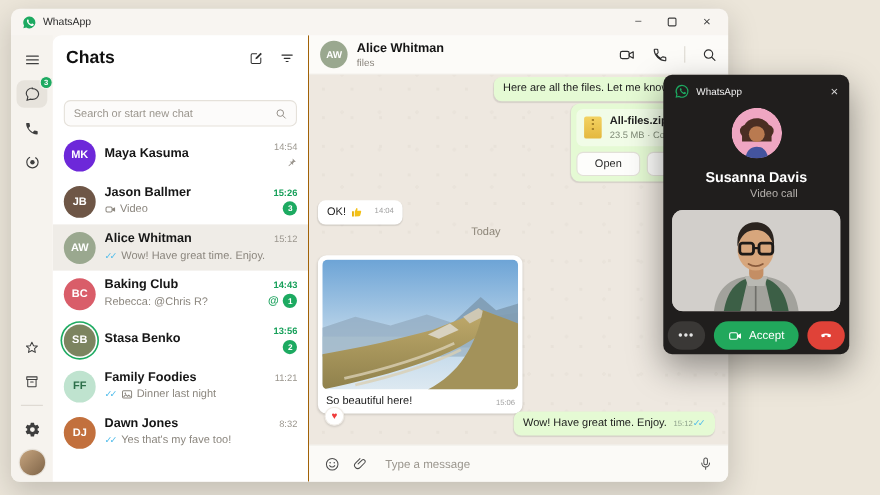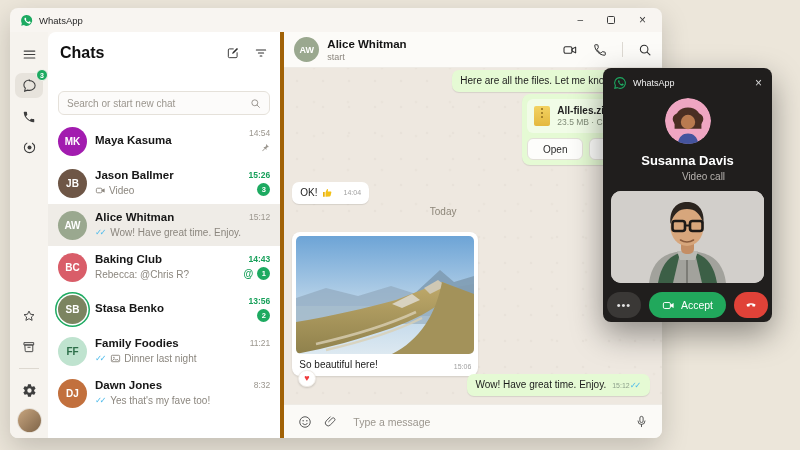--- a/index.html
+++ b/index.html
@@ -29,21 +29,21 @@
   .rail-btn.active { background:#e7e3dc; }
   .rail-badge { position:absolute; top:-4px; right:-5px; background:var(--green,#1daa61); color:#fff;
     font-size:7px; width:12px; height:12px; border-radius:50%; display:flex; align-items:center;
     justify-content:center; border:1.5px solid #f6f3ee; font-weight:bold; }
   .rail-spacer { flex:1; }
   .rail-divider { width:20px; height:1px; background:#ddd8d0; margin:3px 0; }
   .rail-avatar { width:23px; height:23px; border-radius:50%;
     background:linear-gradient(135deg,#c7a57f,#7e6448); box-shadow:0 0 0 1px #e5e0d8; }
 
   
-  .panel { flex:0 0 202px; background:#fff; border-right:4px solid #a16207;
+  .panel { flex:0 0 202px; background:#fff; border-right:1px solid #a16207;
     border-top-left-radius:8px; display:flex; flex-direction:column; min-height:0; }
   .panel-head { display:flex; align-items:center; padding:12px 12px 4px; }
   .panel-title { flex:1; font-size:16px; font-weight:bold; color:#101010; }
   .panel-icons { display:flex; gap:14px; color:#2f2f2f; align-items:center; }
   .search { margin:25px 10px 5px; height:24px; border:1px solid #e5e1da; border-radius:6px;
     background:#fcfbfa; display:flex; align-items:center; padding:0 8px; gap:6px; }
   .search-ph { flex:1; font-size:10px; color:#9b968e; }
   .rows { flex:1; overflow:hidden; }
   .row { height:42px; display:flex; align-items:center; gap:8px; padding:0 10px; cursor:default; }
   .row.selected { background:#efece7; }
@@ -228,21 +228,21 @@
         </div>
         <div class="search">
           <span class="search-ph">Search or start new chat</span>
           <svg width="11" height="11" viewBox="0 0 24 24">
               <circle cx="10.5" cy="10.5" r="6.5" fill="none" stroke="#8b867f" stroke-width="1.8"></circle>
               <path d="M15.5 15.5L20.5 20.5" stroke="#8b867f" stroke-width="1.8" stroke-linecap="round"></path>
             </svg>
         </div>
         <div class="rows" id="chat-rows">
             <div class="row">
-              <div class="avatar" style="background: #a21caf;">MK</div>
+              <div class="avatar" style="background: #6d28d9;">MK</div>
               <div class="row-mid">
                 <div class="row-name">Maya Kasuma</div>
               </div>
               <div class="row-right">
                 <div class="row-time">14:54</div>
                 <div class="row-badges">
                   <span>
                     <svg width="10" height="10" viewBox="0 0 24 24">
                       <path fill="#9a958e" d="M14.5 2.5l7 7-3.8.9-2.4 2.4.3 4.2-3.2-3.2-5.9 5.9-1.2-1.2 5.9-5.9-3.2-3.2 4.2.3 2.4-2.4z"></path>
                     </svg>
@@ -349,21 +349,21 @@
               </div>
             </div>
           </div>
       </div>
 
       <div class="chat">
         <div class="chat-head">
           <div class="chat-avatar">AW</div>
           <div>
             <div class="chat-name">Alice Whitman</div>
-            <div class="chat-status">start</div>
+            <div class="chat-status">files</div>
           </div>
           <div class="chat-head-icons">
             <span>
               <svg width="16" height="16" viewBox="0 0 24 24">
                   <rect x="3" y="7" width="12" height="10" rx="2.5" fill="none" stroke="currentColor" stroke-width="1.6"></rect>
                   <path d="M15 10.5l5.5-2.8v8.6L15 13.5z" fill="none" stroke="currentColor" stroke-width="1.6" stroke-linejoin="round"></path>
                 </svg>
             </span>
             <span>
               <svg width="14" height="14" viewBox="0 0 24 24">

